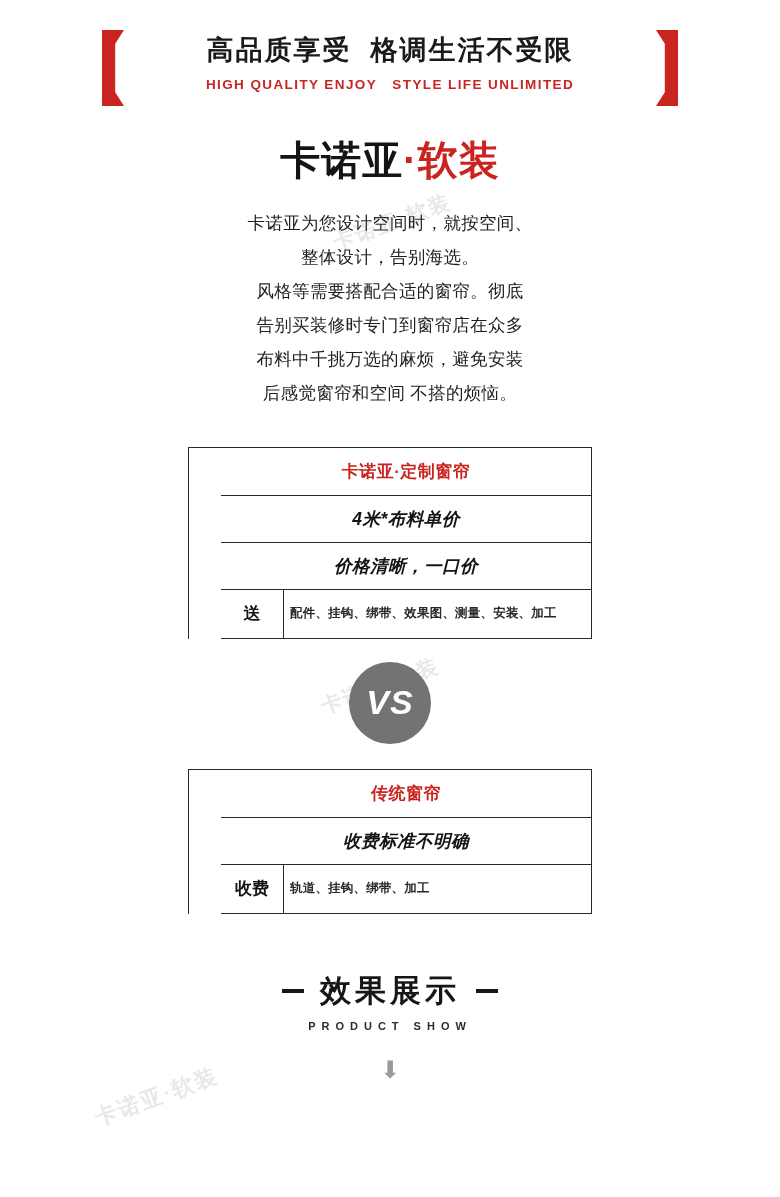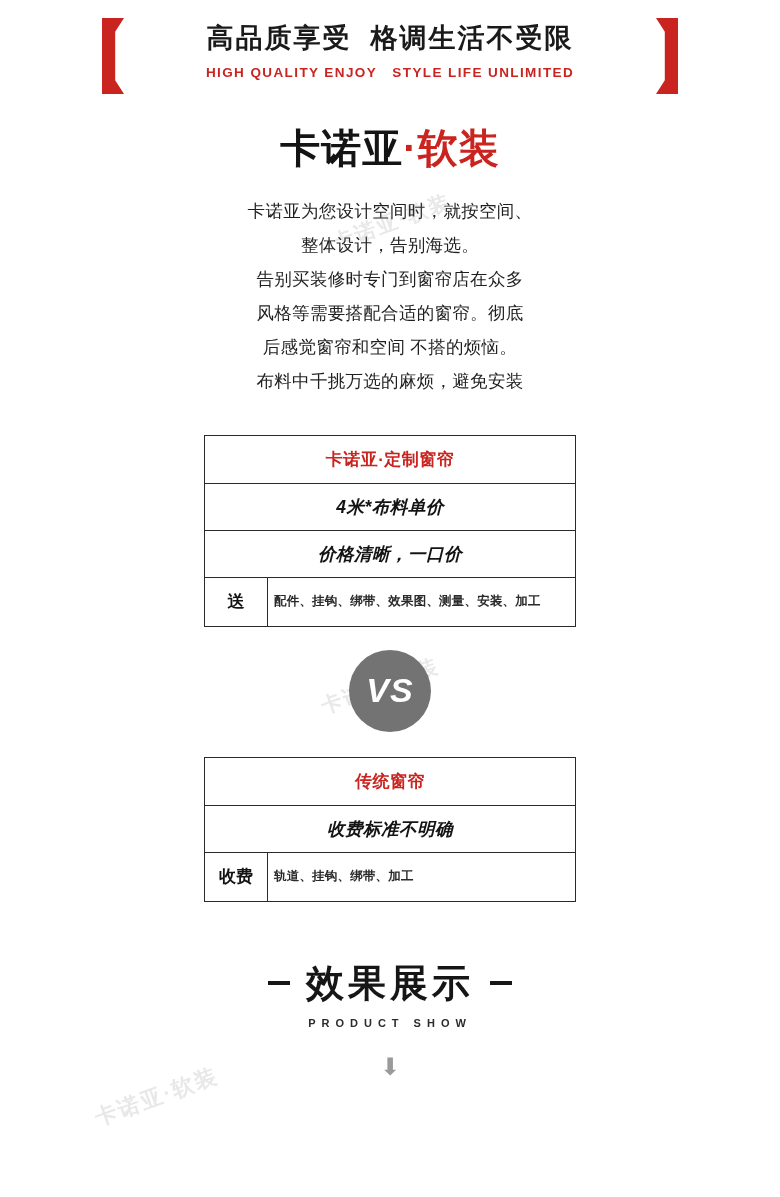--- a/index.html
+++ b/index.html
@@ -13,21 +13,21 @@
     position: relative;
     font-family: "Liberation Sans", "DejaVu Sans", sans-serif;
     color: #1a1a1a;
     overflow: hidden;
   }
 
   
   .header {
     position: relative;
     margin: 0 auto;
-    padding-top: 16px;
+    padding-top: 28px;
     width: 480px;
     text-align: center;
   }
   .header-inner {
     position: relative;
     padding: 6px 0 10px 0;
   }
   .bracket {
     position: absolute;
     top: 2px;
@@ -84,20 +84,21 @@
   }
   .desc div { white-space: pre; }
 
   
   .table {
     margin: 0 auto;
     width: 370px;
     border: 1.5px solid #2a2a2a;
     border-bottom: none;
     background: #fff;
+    padding-left: 32px;
   }
   .table .row {
     display: flex;
     border-bottom: 1.5px solid #2a2a2a;
     min-height: 46px;
     align-items: center;
     justify-content: center;
   }
   .table .row.head {
     min-height: 47px;
@@ -169,21 +170,21 @@
     justify-content: center;
   }
 
   
   .section-footer {
     margin-top: 56px;
     text-align: center;
     position: relative;
   }
   .sf-title {
-    font-size: 38px;
+    font-size: 31px;
     font-weight: bold;
     color: #161616;
     letter-spacing: 4px;
     display: inline-flex;
     align-items: center;
     gap: 16px;
   }
   .sf-dash {
     display: inline-block;
     width: 22px;
@@ -237,24 +238,24 @@
   </div>
 </div>
 
 <div class="brand">
   <span class="black">卡诺亚</span><span class="red">·软装</span>
 </div>
 
 <div class="desc">
   <div>卡诺亚为您设计空间时，就按空间、</div>
   <div>整体设计，告别海选。</div>
+  <div>风格等需要搭配合适的窗帘。彻底</div>
   <div>告别买装修时专门到窗帘店在众多</div>
-  <div>风格等需要搭配合适的窗帘。彻底</div>
+  <div>布料中千挑万选的麻烦，避免安装</div>
   <div>后感觉窗帘和空间 不搭的烦恼。</div>
-  <div>布料中千挑万选的麻烦，避免安装</div>
 </div>
 
 <div class="table table-one">
   <div class="row head">
     <span class="cell-title">卡诺亚·定制窗帘</span>
   </div>
   <div class="row">
     <span class="cell-main">4米*布料单价</span>
   </div>
   <div class="row">

